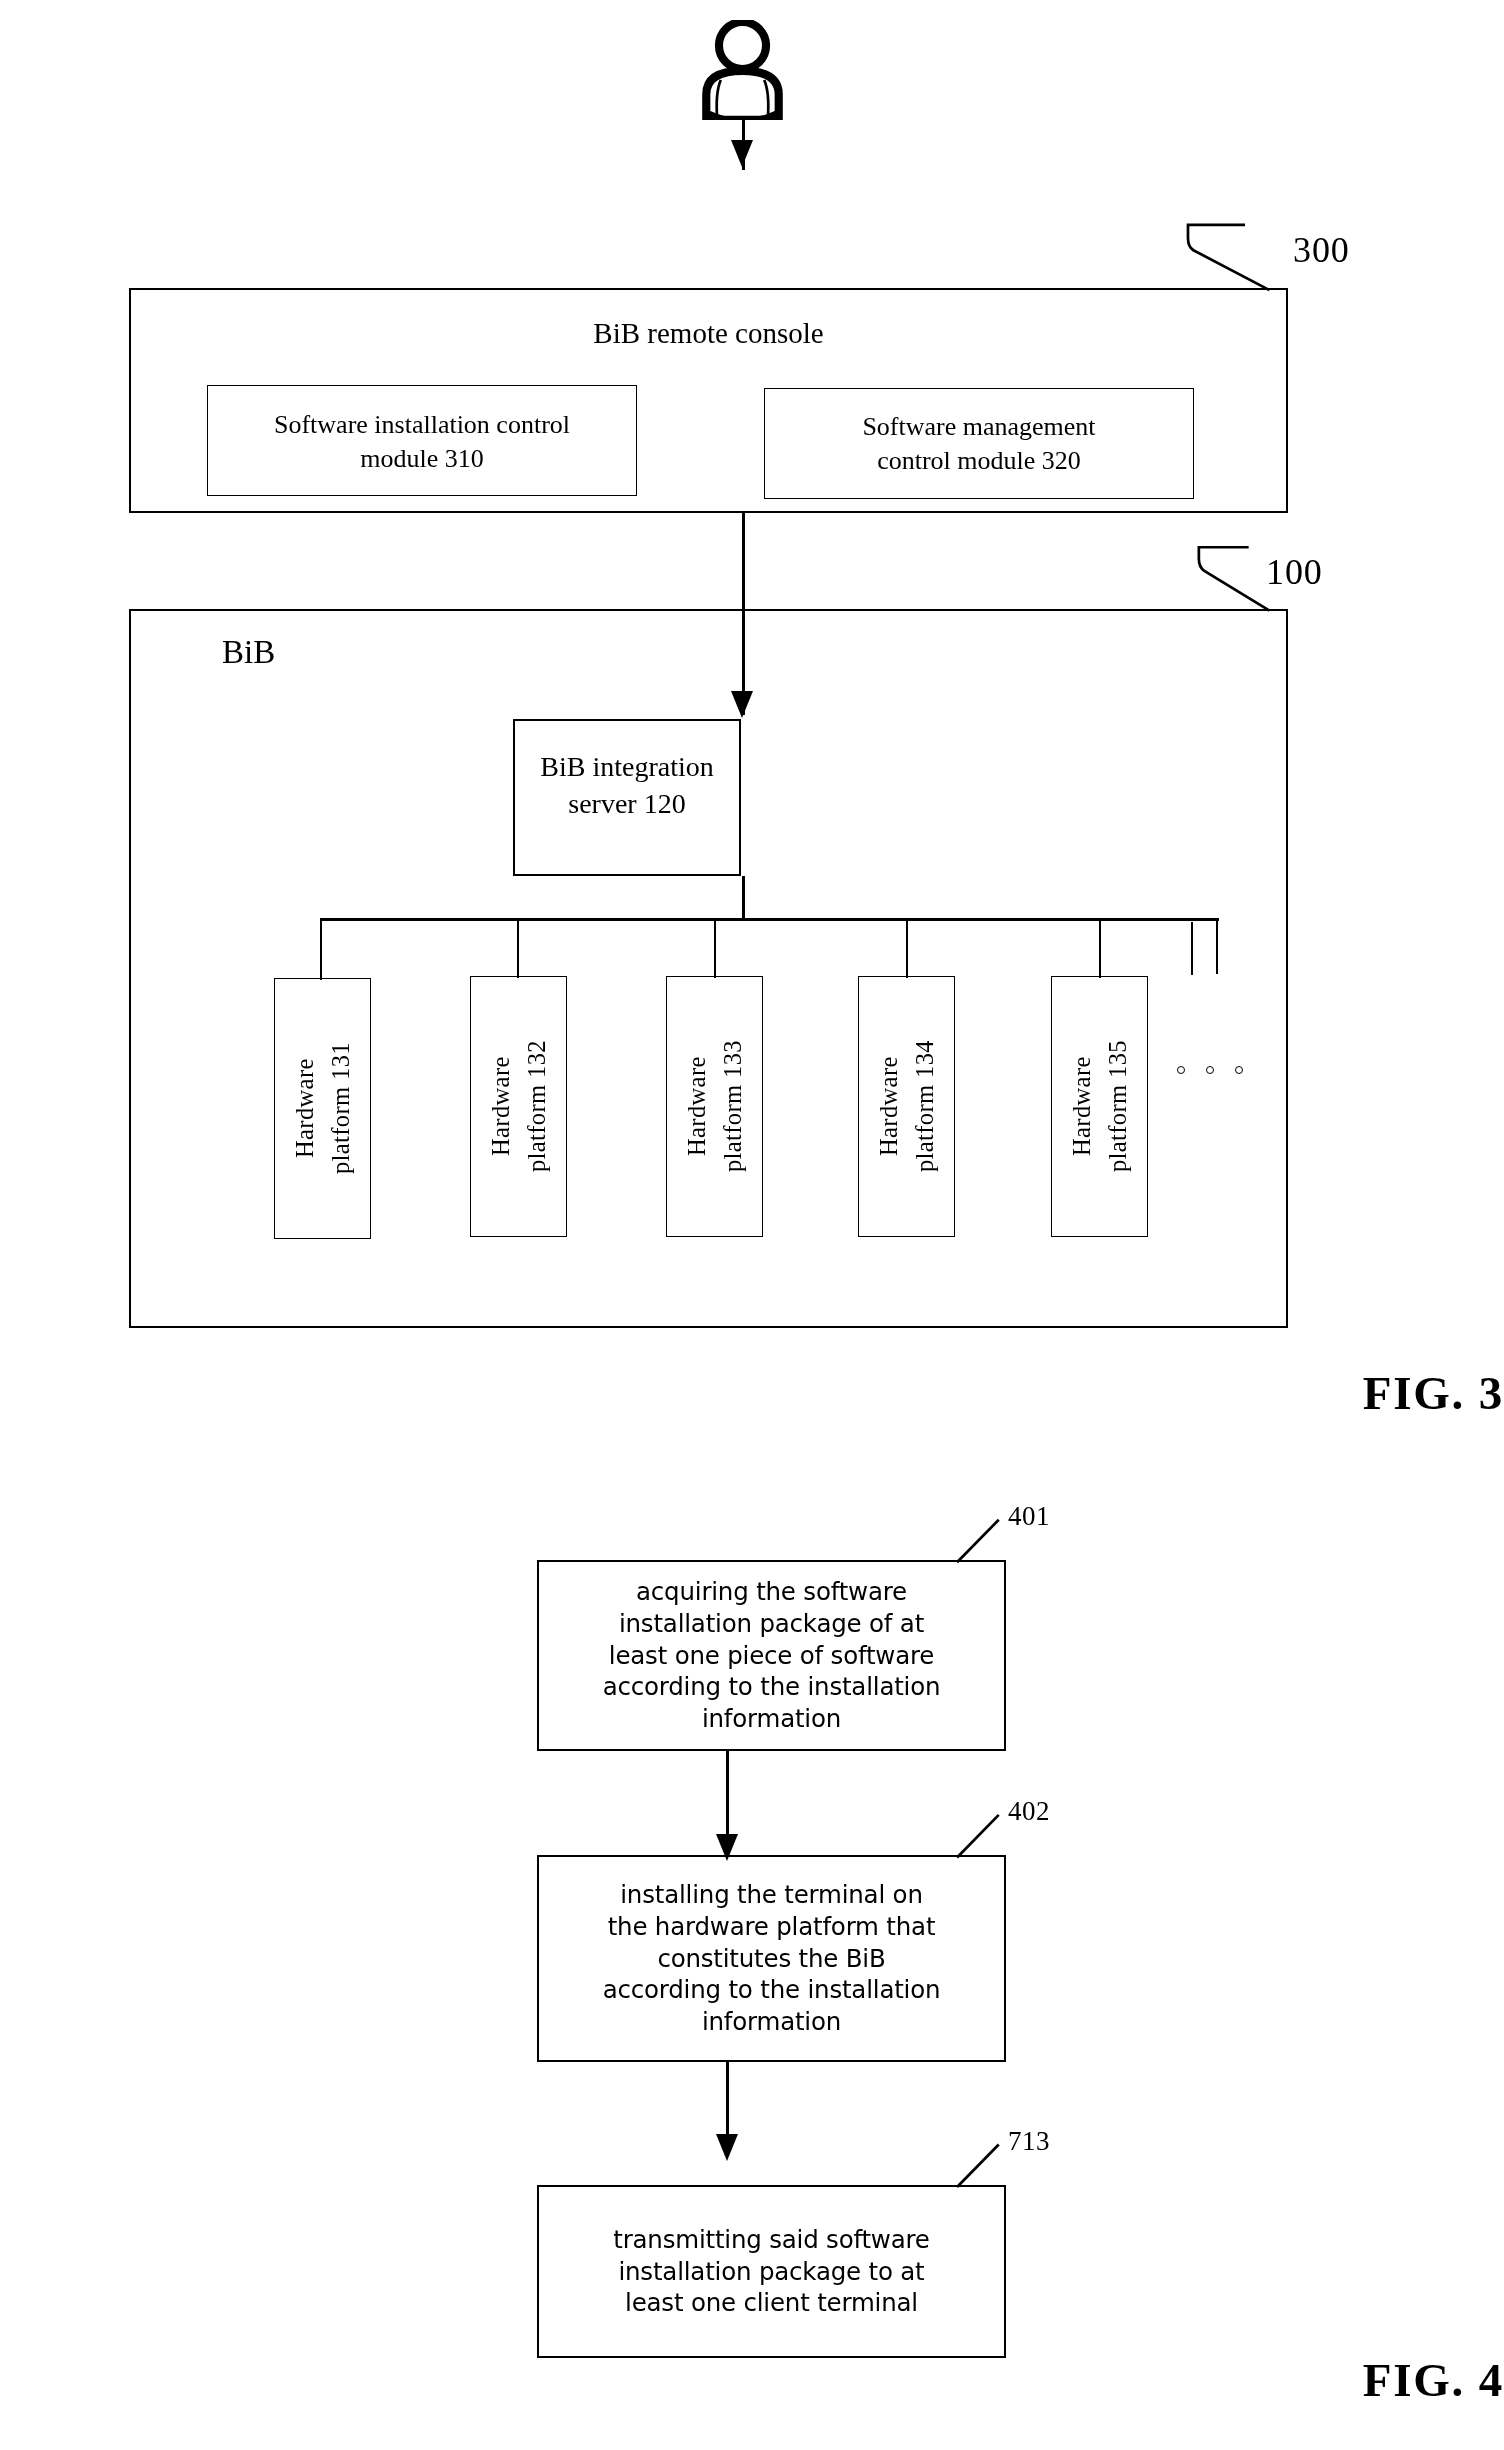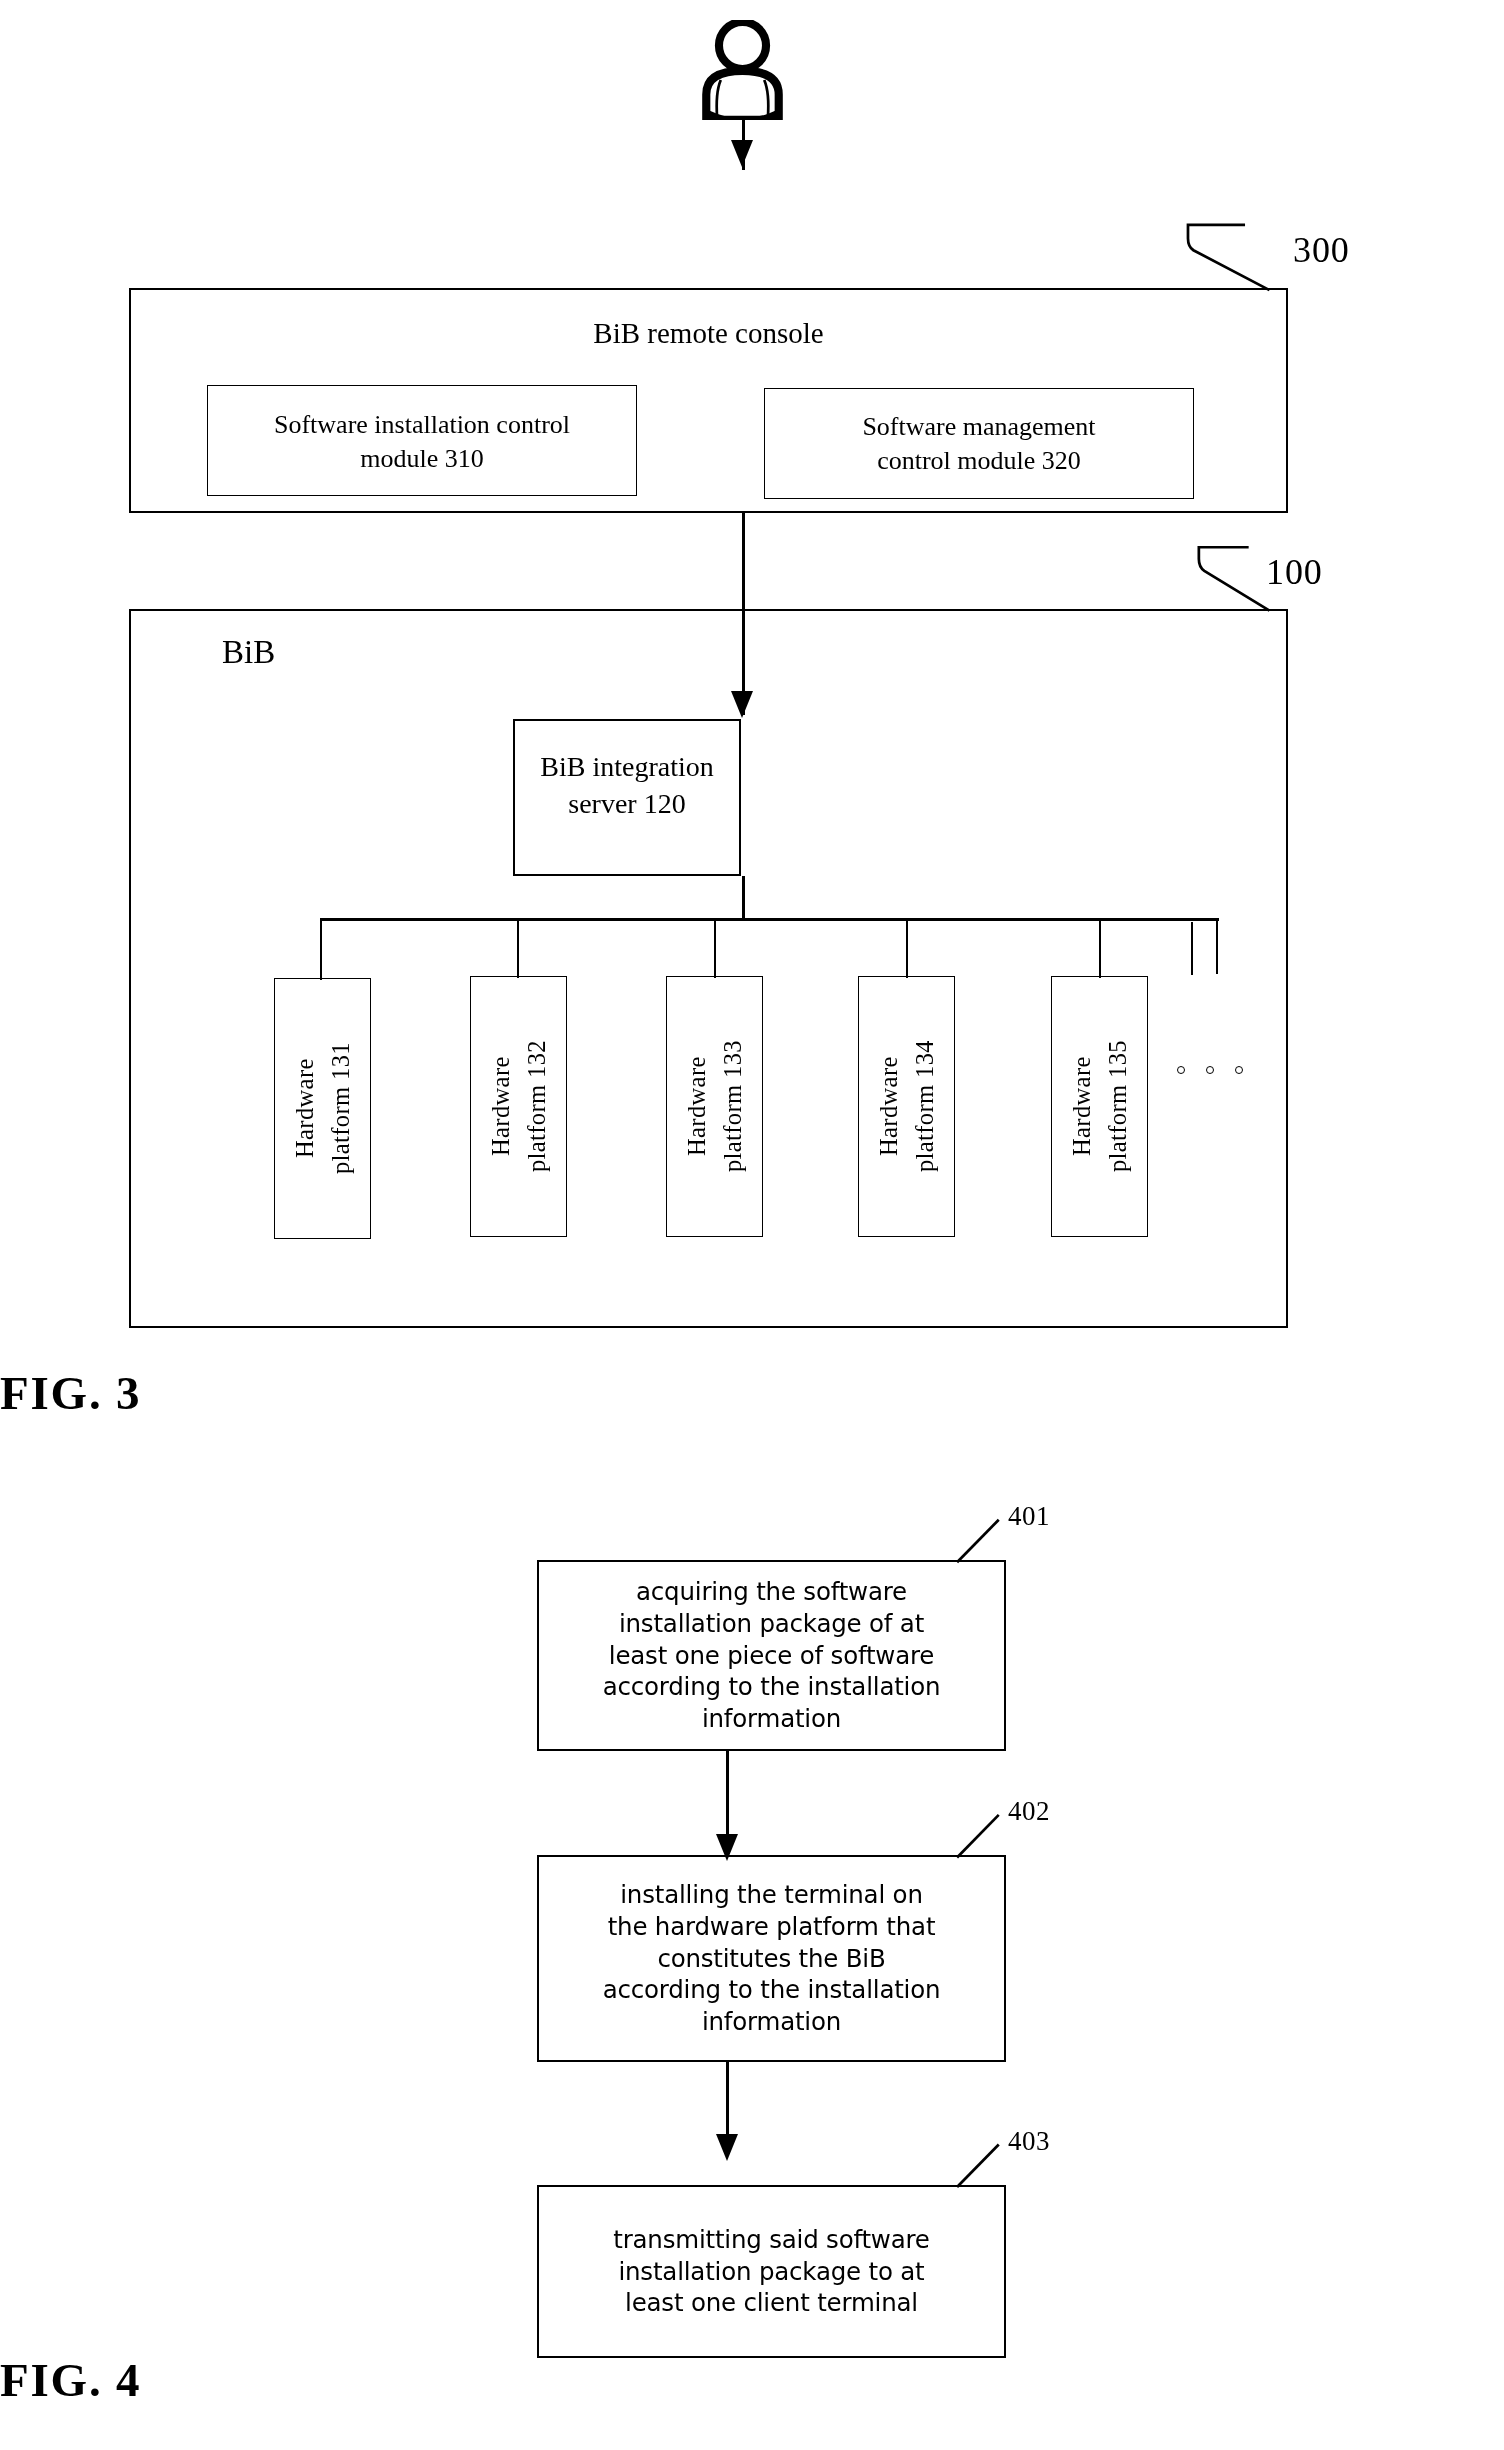--- a/index.html
+++ b/index.html
@@ -96,21 +96,21 @@
     position: absolute;
     font-family: "Liberation Serif", "DejaVu Serif", serif;
     font-size: 27px;
     letter-spacing: 0.5px;
   }
 
   
   .figcap {
     position: absolute;
     width: 100%;
-    text-align: left;
+    text-align: right;
     font-family: "Liberation Serif", "DejaVu Serif", serif;
     font-weight: bold;
     font-size: 47px;
     letter-spacing: 1.8px;
   }
 
   
   .flowbox {
     position: absolute;
     border: 2.3px solid #000;
@@ -282,18 +282,18 @@
   <div class="arrowhead" style="left:716px; top:2134px;"></div>
 
   <div class="flowbox" style="left:494px; top:2185px; width:469px; height:173px;">
     <div class="flowtext">transmitting said software
 installation package to at
 least one client terminal</div>
   </div>
   <svg class="overlay" viewBox="0 0 1661 2705" width="1504" height="2450">
     <path d="M 1057 2415 L 1103 2368" fill="none" stroke="#000" stroke-width="3"></path>
   </svg>
-  <div class="refnum-small" style="left:1008px; top:2126px;">403</div>
+  <div class="refnum-small" style="left:1008px; top:2126px;">713</div>
 
   <div class="figcap" style="left:0; top:2353px;">FIG. 4</div>
 
 </div>
 
 
 </body></html>

